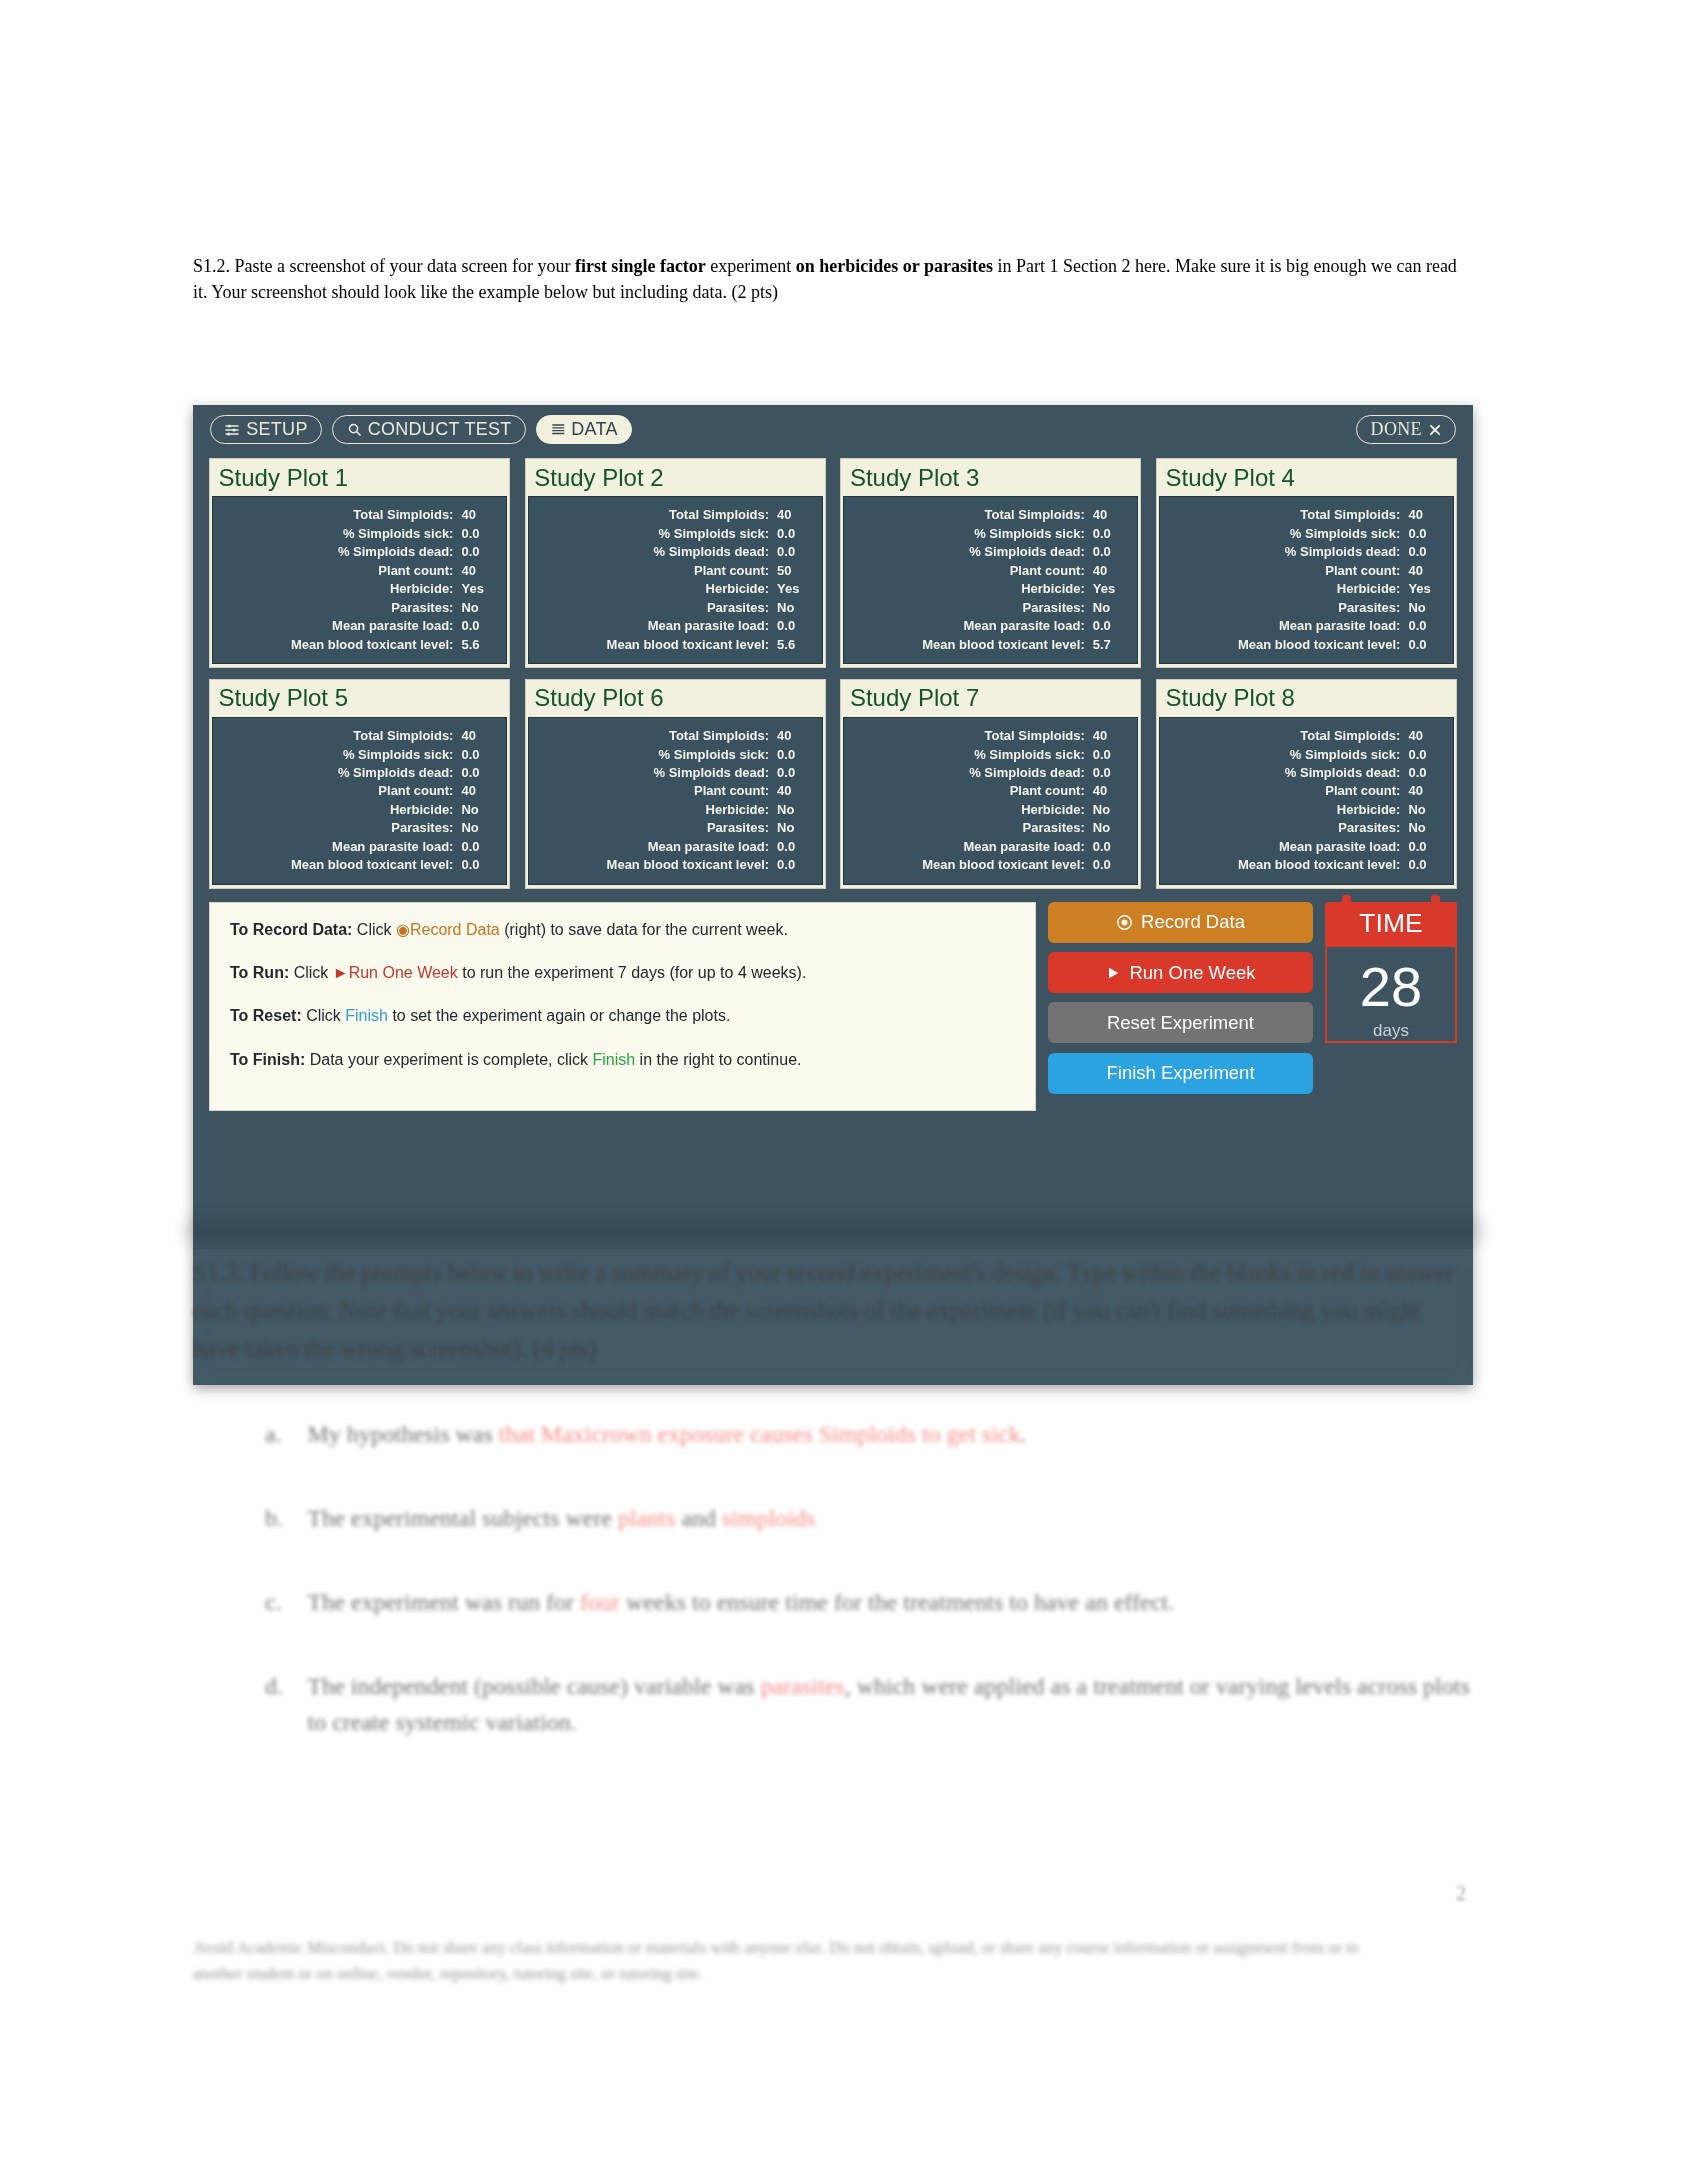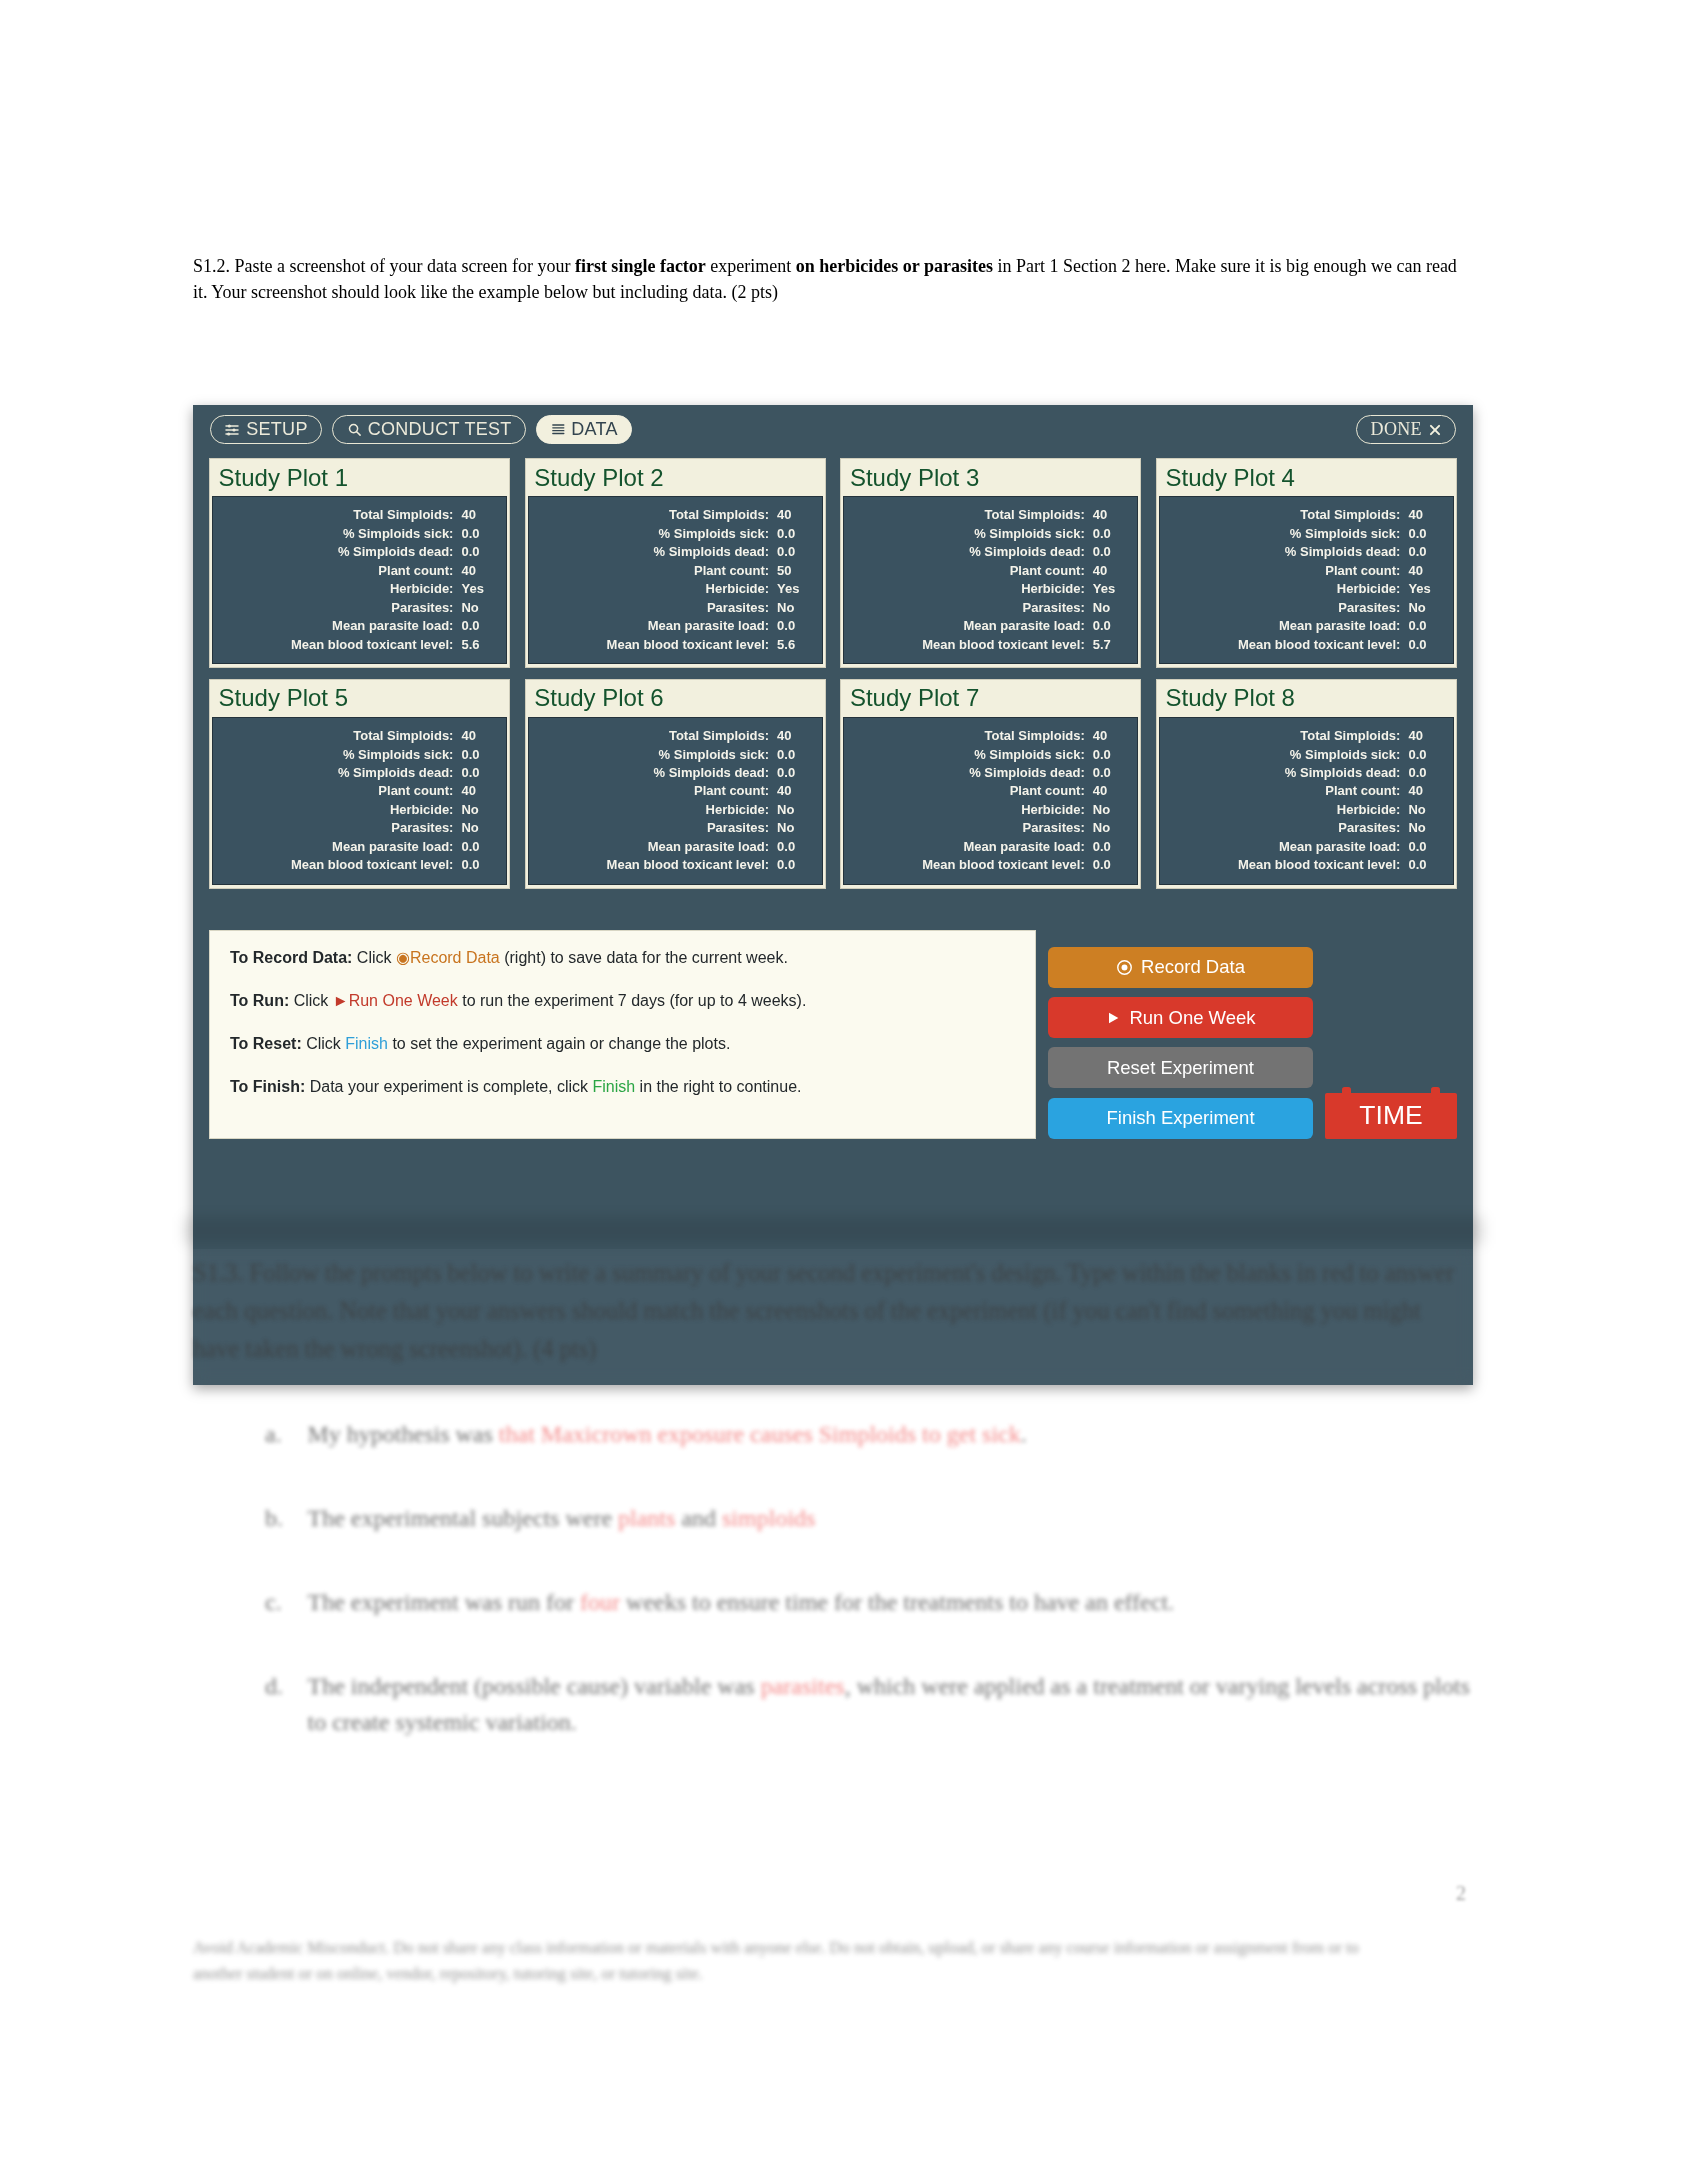--- a/index.html
+++ b/index.html
@@ -93,21 +93,21 @@
     white-space:nowrap;
   }
   .stat-label { text-align:right; }
   .stat-value { width:34px; text-align:left; padding-left:8px; }
 
   
   .lower {
     margin-top:13.2px;
     padding:0 16px 0 16px;
     display:flex;
-    align-items:flex-end;
+    align-items:flex-start;
     gap:12px;
     height:237px;
     box-sizing:border-box;
   }
   .instr-panel {
     flex:1 1 auto;
     background:#fbfaef;
     border:0.7px solid #d8d6c4;
     padding:17px 20px;
     box-sizing:border-box;
@@ -632,20 +632,24 @@
       <div class="sim-btn btn-green">
         <span>Reset Experiment</span>
       </div>
       <div class="sim-btn btn-blue">
         <span>Finish Experiment</span>
       </div>
     </div>
 
     <div class="time-panel">
       <div class="time-head">TIME</div>
+      <div class="time-body">
+        <div class="time-number">28</div>
+        <div class="time-unit">days</div>
+      </div>
     </div>
   </div>
 
   <div class="blur-mask"></div>
 </div>
 <div class="window-shadow-bottom" style="position:absolute;left:184px;top:1217px;width:1300px;height:26.5px;"></div>
 
 <div class="blurred-block para-intro">S1.3. Follow the prompts below to write a summary of your second experiment's design. Type within the blanks in red to answer each question. Note that your answers should match the screenshots of the experiment (if you can't find something you might have taken the wrong screenshot). (4 pts)</div>
 
 <div class="blurred-block qlist" id="question-list">

